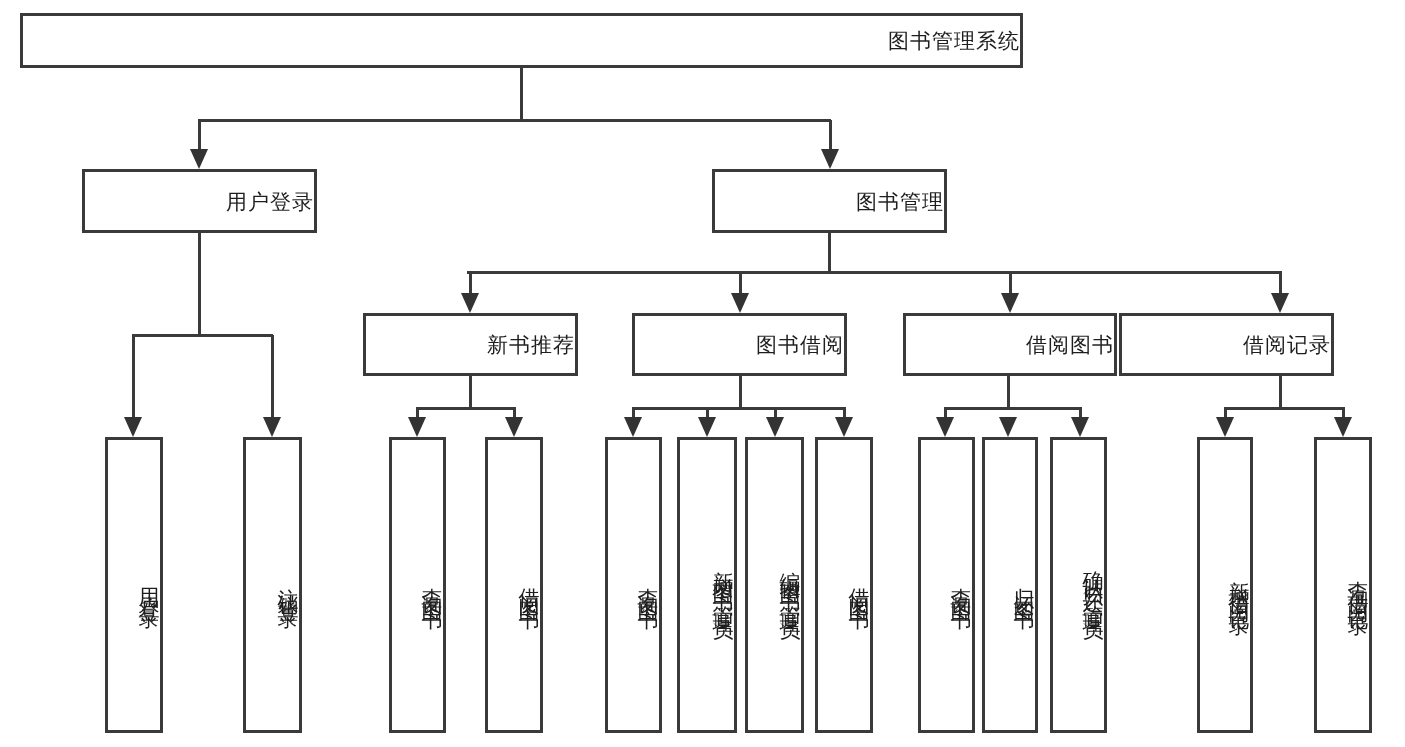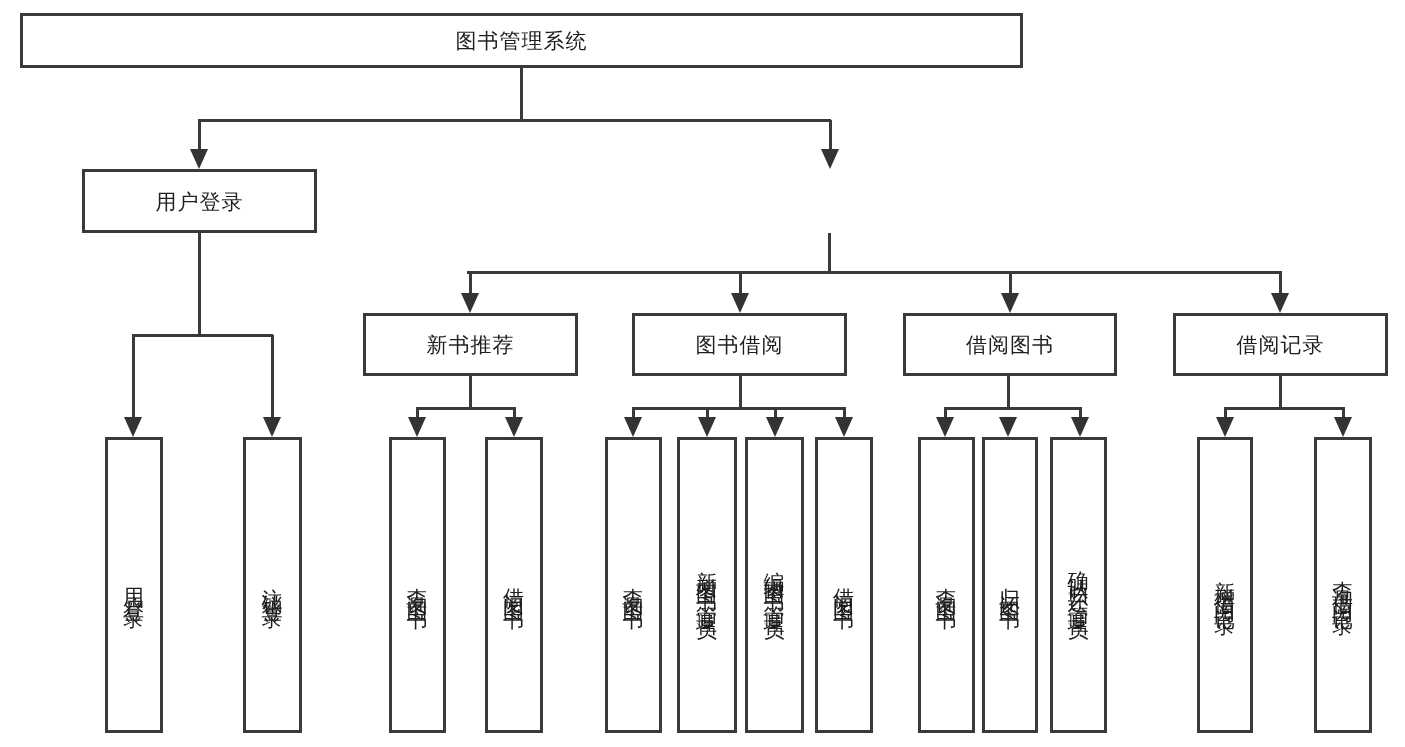--- a/index.html
+++ b/index.html
@@ -15,21 +15,21 @@
     background: #ffffff;
     overflow: hidden;
   }
   .node {
     position: absolute;
     box-sizing: border-box;
     border: 3px solid #3a3a3a;
     background: #ffffff;
     display: flex;
     align-items: center;
-    justify-content: center;
+    justify-content: flex-end;
     color: #1e1e1e;
     font-size: 21px;
     line-height: 1;
   }
   .node.horiz span {
     letter-spacing: 1px;
     white-space: nowrap;
   }
   .node.vert span {
     writing-mode: vertical-rl;
@@ -113,30 +113,33 @@
     <div class="arrow" style="left: 999px; top: 417px;"></div>
     <div class="arrow" style="left: 1071px; top: 417px;"></div>
     <div class="arrow" style="left: 1216px; top: 417px;"></div>
     <div class="arrow" style="left: 1334px; top: 417px;"></div>
     <div class="node horiz" style="left: 20px; top: 13px; width: 1003px; height: 55px;">
       <span>图书管理系统</span>
     </div>
     <div class="node horiz" style="left: 82px; top: 169px; width: 235px; height: 64px;">
       <span>用户登录</span>
     </div>
+    <div class="node horiz" style="left: 712px; top: 169px; width: 235px; height: 64px;">
+      <span>图书管理</span>
+    </div>
     <div class="node horiz" style="left: 632px; top: 313px; width: 215px; height: 63px;">
       <span>图书借阅</span>
     </div>
     <div class="node horiz" style="left: 363px; top: 313px; width: 215px; height: 63px;">
       <span>新书推荐</span>
     </div>
     <div class="node horiz" style="left: 903px; top: 313px; width: 214px; height: 63px;">
       <span>借阅图书</span>
     </div>
-    <div class="node horiz" style="left: 1173px; top: 313px; width: 215px; height: 63px;">
+    <div class="node horiz" style="left: 1119px; top: 313px; width: 215px; height: 63px;">
       <span>借阅记录</span>
     </div>
     <div class="node vert" style="left: 105px; top: 437px; width: 58px; height: 296px;">
       <span>用户登录</span>
     </div>
     <div class="node vert" style="left: 243px; top: 437px; width: 59px; height: 296px;">
       <span>注销登录</span>
     </div>
     <div class="node vert" style="left: 389px; top: 437px; width: 57px; height: 296px;">
       <span>查询图书</span>

